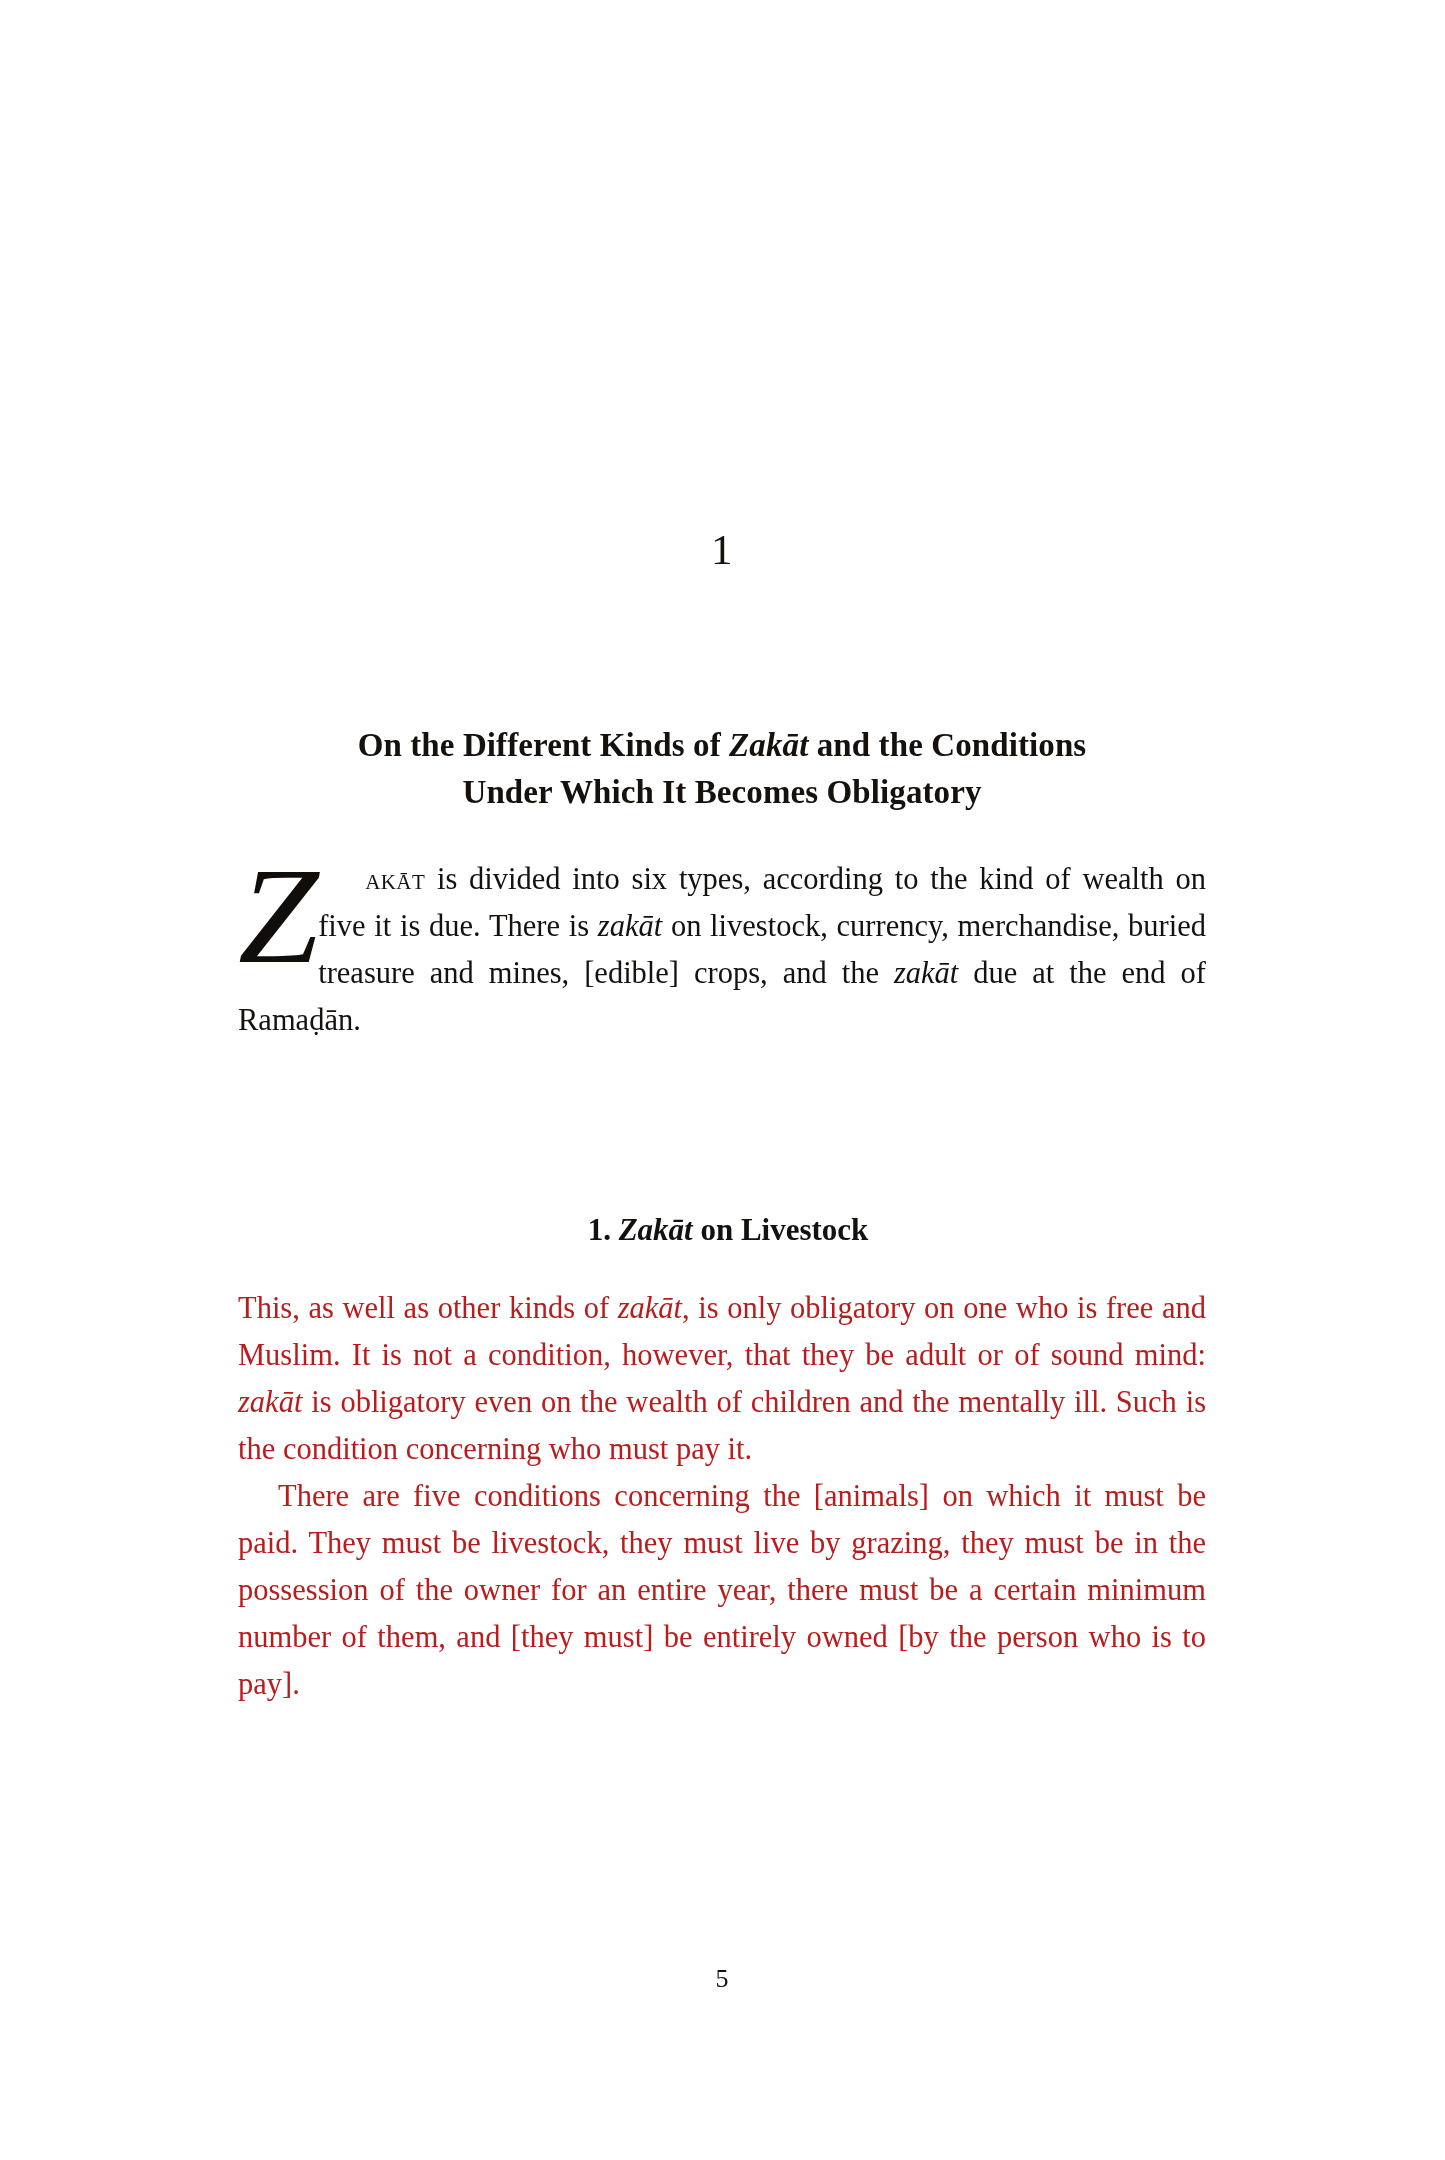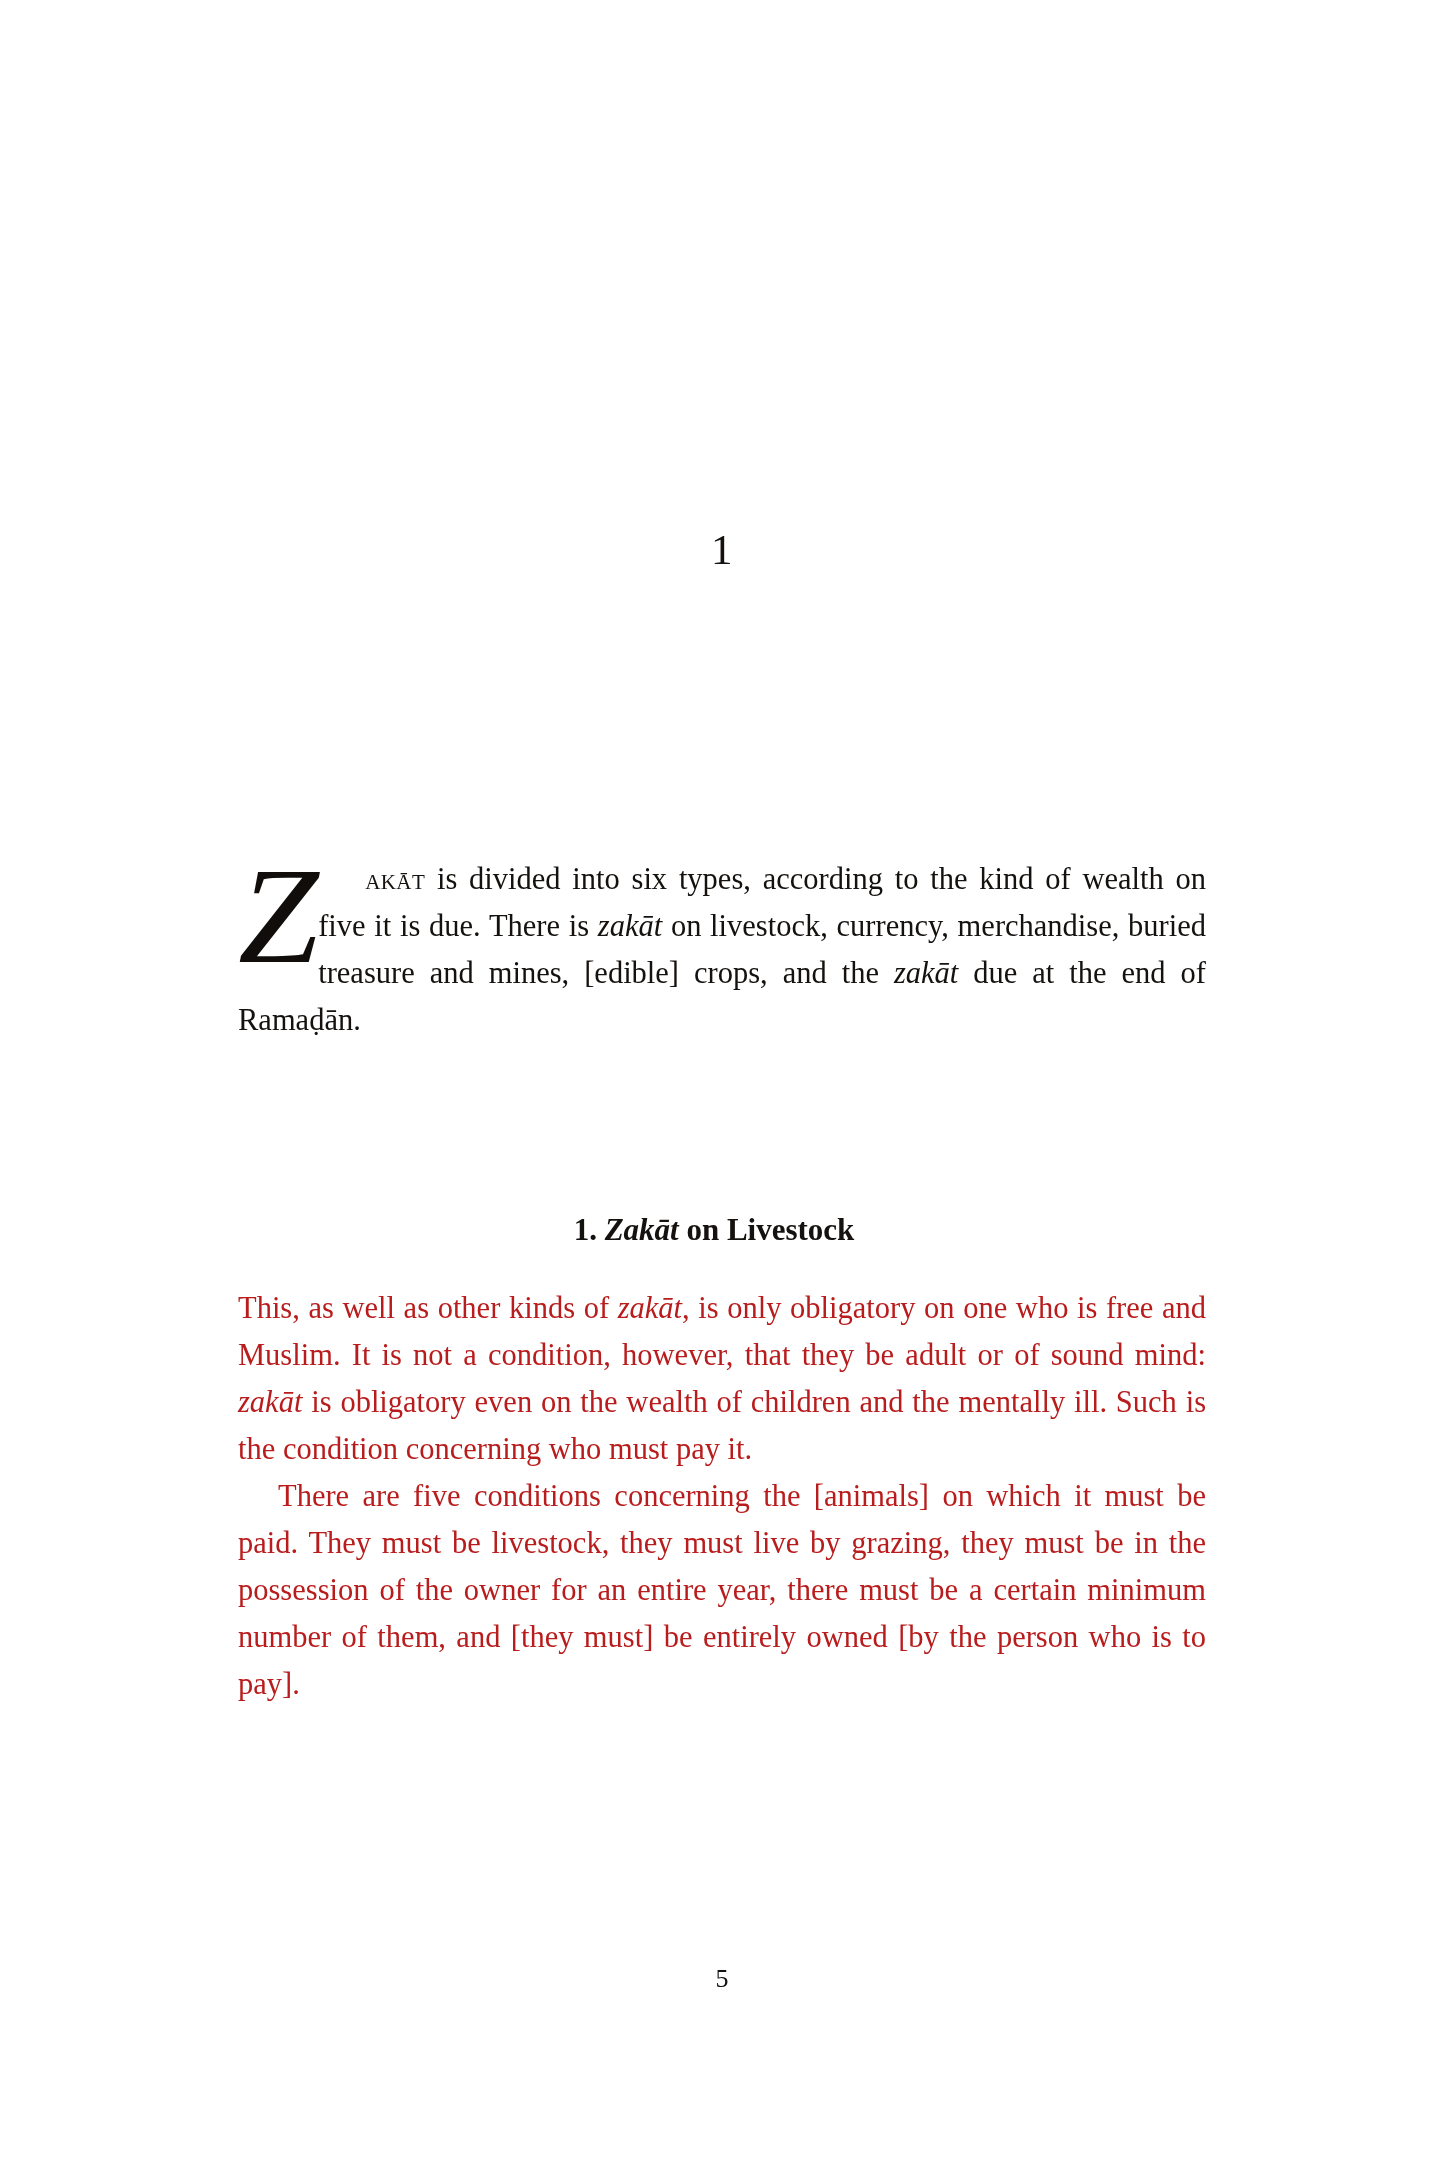--- a/index.html
+++ b/index.html
@@ -90,21 +90,21 @@
   }
 
   .lead-para .ital,
   .body-para .ital {
     font-style: italic;
   }
 
   
   .section-heading {
     position: absolute;
-    left: 230px;
+    left: 244px;
     top: 1184px;
     width: 968px;
     text-align: center;
     font-size: 31px;
     line-height: 1.3;
     font-weight: 700;
     color: #14110e;
   }
   .section-heading .ital {
     font-style: italic;
@@ -144,20 +144,24 @@
     color: #14110e;
   }
 </style>
 </head>
 <body>
 
 <div class="page">
 
   <div class="chapter-number">1</div>
 
+  <h1 class="chapter-title">
+    <span class="title-line"><span>On the Different Kinds of </span><span class="ital">Zakāt</span><span> and the Conditions</span></span>
+    <span class="title-line">Under Which It Becomes Obligatory</span>
+  </h1>
 
   <div class="lead-para">
     <span class="dropcap">Z</span><span class="smallcaps">akāt</span><span> is divided into six types, according to the kind of wealth on five it is due. There is </span><span class="ital">zakāt</span><span> on livestock, currency, merchandise, buried treasure and mines, [edible] crops, and the </span><span class="ital">zakāt</span><span> due at the end of Ramaḍān.</span>
   </div>
 
   <h2 class="section-heading"><span>1. </span><span class="ital">Zakāt</span><span> on Livestock</span></h2>
 
   <div class="body-block">
     <p class="body-para"><span>This, as well as other kinds of </span><span class="ital">zakāt</span><span>, is only obligatory on one who is free and Muslim. It is not a condition, however, that they be adult or of sound mind: </span><span class="ital">zakāt</span><span> is obligatory even on the wealth of children and the mentally ill. Such is the condition concerning who must pay it.</span></p>
 

